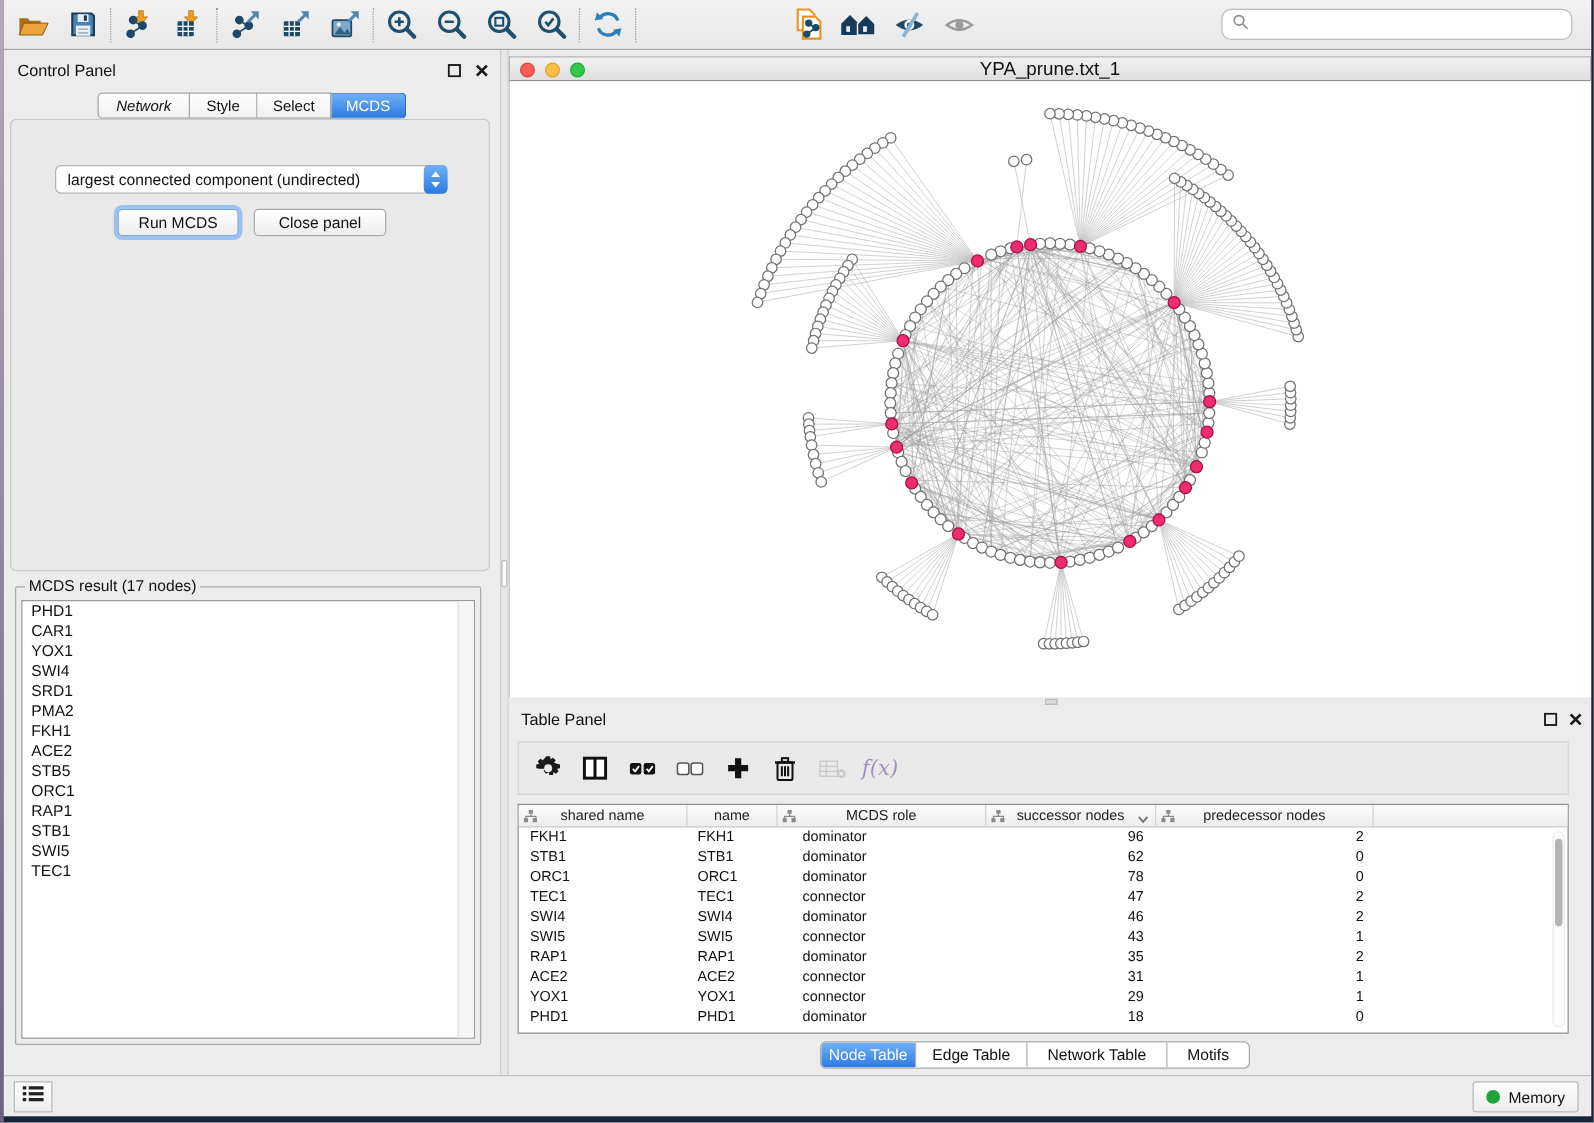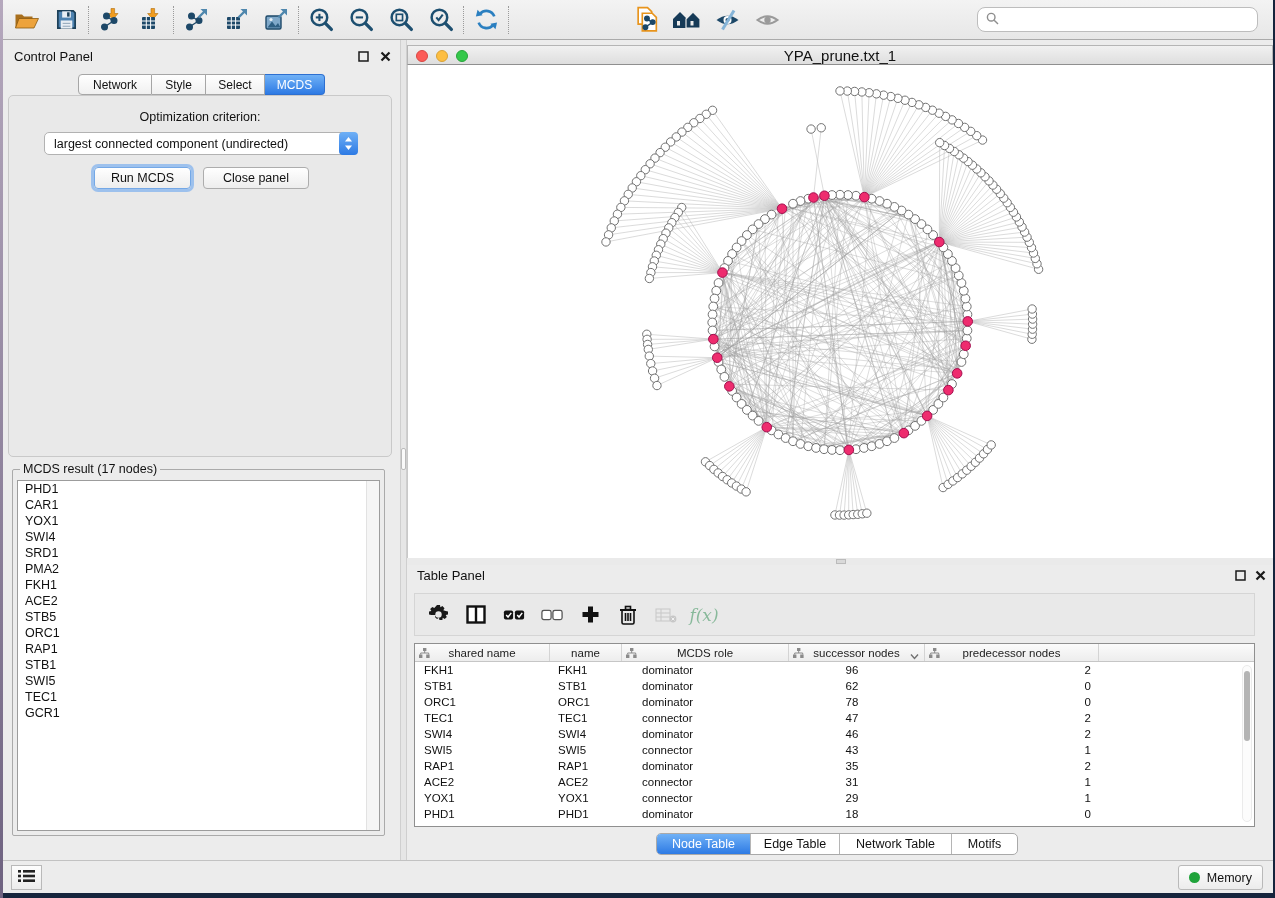--- a/index.html
+++ b/index.html
@@ -66,32 +66,32 @@
   .tl.yellow{left:28px;background:#fdbe41;border:1px solid #d9a236}
   .tl.green{left:48px;background:#34c84a;border:1px solid #27a53a}
   .netcanvas{left:404px;top:65px;width:866px;height:493px;background:#fff;border-left:1px solid #c9c9c9}
   .netcanvas svg{display:block}
 
   
   .tptoolbar{left:411px;top:593px;width:841px;height:43px;background:#e9e9e9;border:1px solid #d5d5d5;
              display:flex;align-items:center;padding-left:12px;gap:16px}
   .ticon{width:22px;height:28px;display:flex;align-items:center;justify-content:center}
   .ticon.disabled{opacity:.45}
-  .fx{font-family:"DejaVu Serif",serif;font-style:italic;font-size:17px;color:#15803d}
+  .fx{font-family:"DejaVu Serif",serif;font-style:italic;font-size:17px;color:#4c1d95}
   .tbl{left:411px;top:643px;width:841px;height:184px;background:#fff;border:1px solid #8f8f8f;font-size:11.5px}
   .thead{display:flex;height:18px;background:linear-gradient(#fbfbfb,#ededed);border-bottom:1px solid #c6c6c6}
   .th{display:flex;align-items:center;justify-content:center;position:relative;border-right:1px solid #d4d4d4;color:#222}
   .th.fill{flex:1;border-right:none}
   .th .cicon{position:absolute;left:4px;top:4px}
   .th .sortch{position:absolute;right:5px;top:6px}
   .tbody{position:absolute;left:0;top:18px;right:0;bottom:0;overflow:hidden}
   .tr{display:flex;height:16px;line-height:16px}
   .td{overflow:hidden;white-space:nowrap}
   .td.c0{padding-left:9px}.td.c1{padding-left:8px}.td.c2{padding-left:20px}
-  .td.c3{text-align:center;padding-right:10px}.td.c4{text-align:right;padding-right:8px}
+  .td.c3{text-align:right;padding-right:10px}.td.c4{text-align:right;padding-right:8px}
   .tscroll{position:absolute;top:21px;right:2px;bottom:4px;width:10px;background:#fcfcfc;border:1px solid #ebebeb;border-radius:5px}
   .tthumb{position:absolute;left:1px;top:5px;width:6px;height:70px;background:#b4b4b4;border-radius:3px}
   .segtabs{left:653px;top:833px;height:22px;display:flex;background:#fff;border:1px solid #a9a9a9;border-radius:5px;overflow:hidden}
   .seg{line-height:20px;text-align:center;font-size:12.5px;border-right:1px solid #b5b5b5;color:#111}
   .seg:last-child{border-right:none}
   .seg.active{background:linear-gradient(#70b1f6,#2d7ae4);color:#fff}
 
   
   .statusbar{left:0;top:860px;width:100%;height:33px;background:#ececec;border-top:1px solid #c2c2c2}
   .sbtn{position:absolute;left:8px;top:4px;width:31px;height:25px;background:linear-gradient(#fdfdfd,#ececec);
@@ -293,28 +293,27 @@
         <rect x="1" y="1" width="9" height="9" fill="none" stroke="#1a1a1a" stroke-width="1.5"></rect>
       </svg>
     </span>
   <span class="abs winbtn" style="left:376px;top:50px">
       <svg width="11" height="11" viewBox="0 0 11 11">
         <path d="M1.5 1.5 L9.5 9.5 M9.5 1.5 L1.5 9.5" stroke="#1a1a1a" stroke-width="2.2"></path>
       </svg>
     </span>
 
   <div class="abs cptabs" style="left:75px;top:74px">
-      <span class="cptab" style="width: 74px;">Network</span>
+      <span class="cptab" style="width: 74px; font-style: italic;">Network</span>
       <span class="cptab" style="width: 54px;">Style</span>
       <span class="cptab" style="width: 59px;">Select</span>
       <span class="cptab active" style="width: 60px;">MCDS</span>
     </div>
 
   <div class="abs cpframe"></div>
-  <div class="abs optlabel">Optimization criterion:</div>
   <div class="abs combo">
     <span class="val">largest connected component (undirected)</span>
     <span class="stepper">
         <svg width="9" height="15" viewBox="0 0 9 15">
           <path d="M4.5 1 L8 5.5 H1 Z" fill="#fff"></path>
           <path d="M4.5 14 L1 9.5 H8 Z" fill="#fff"></path>
         </svg>
       </span>
   </div>
   <button class="abs btn focusring" style="left:91px;top:167px;width:97px">Run MCDS</button>
@@ -330,21 +329,20 @@
         <div class="mitem">SRD1</div>
         <div class="mitem">PMA2</div>
         <div class="mitem">FKH1</div>
         <div class="mitem">ACE2</div>
         <div class="mitem">STB5</div>
         <div class="mitem">ORC1</div>
         <div class="mitem">RAP1</div>
         <div class="mitem">STB1</div>
         <div class="mitem">SWI5</div>
         <div class="mitem">TEC1</div>
-        <div class="mitem">GCR1</div>
         <div class="mscroll"></div>
     </div>
   </fieldset>
 
   <div class="abs vsplit">
     <div class="vhandle"></div>
   </div>
 
   <div class="abs nettitle">
     <span class="tl red"></span>
@@ -1287,21 +1285,21 @@
           <div class="td c3" style="width: 136px;">18</div>
           <div class="td c4" style="width: 174px;">0</div>
         </div>
       </div>
     <div class="tscroll">
       <div class="tthumb"></div>
     </div>
   </div>
 
   <div class="abs segtabs">
-      <span class="seg active" style="width: 94px;">Node Table</span>
+      <span class="seg active" style="width: 76px;">Node Table</span>
       <span class="seg" style="width: 89px;">Edge Table</span>
       <span class="seg" style="width: 112px;">Network Table</span>
       <span class="seg" style="width: 65px;">Motifs</span>
     </div>
 
   <div class="abs statusbar">
     <span class="sbtn">
       <span><svg width="17" height="14" viewBox="0 0 17 14" fill="#222">
             <rect x="0" y="1" width="3" height="2.6"></rect>
             <rect x="5" y="1" width="12" height="2.6"></rect>

